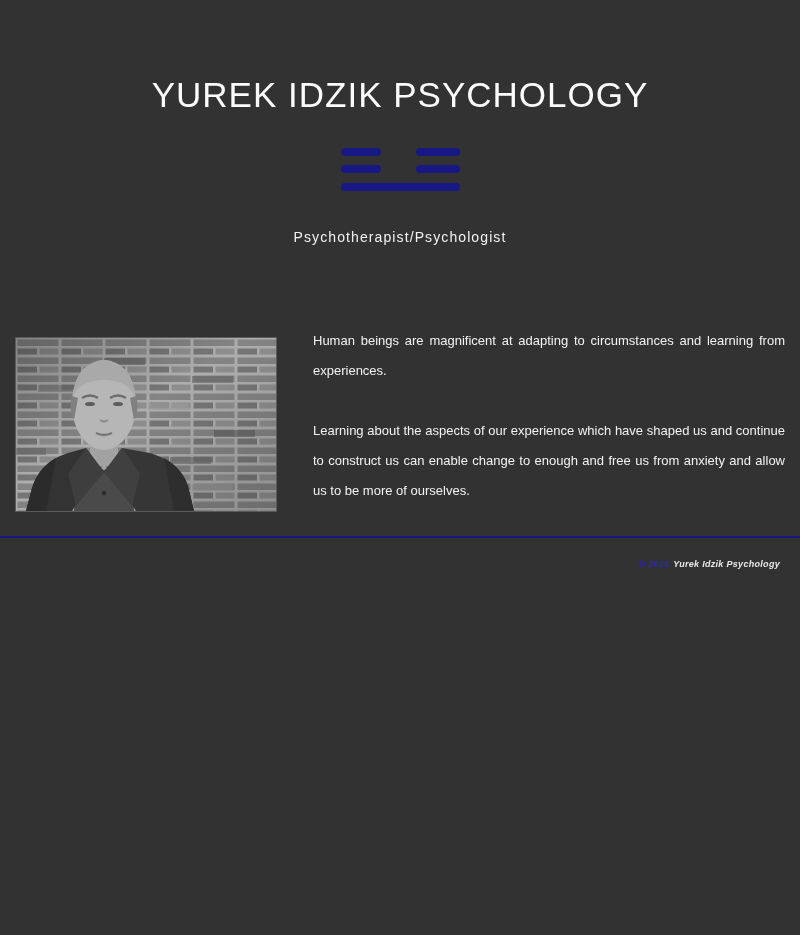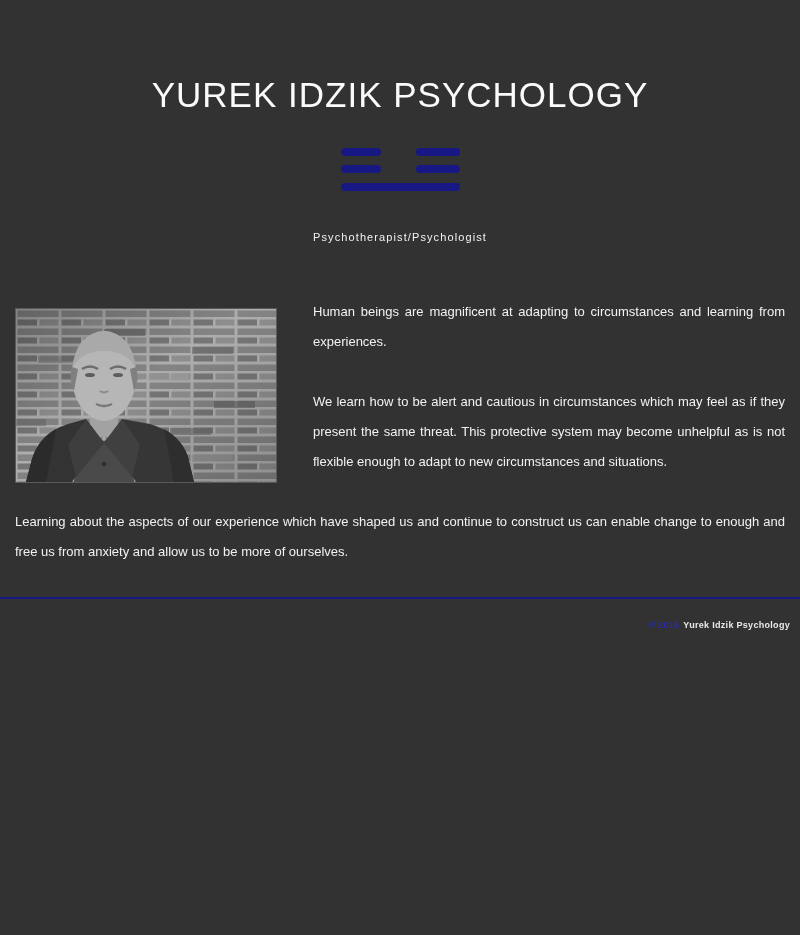--- a/index.html
+++ b/index.html
@@ -39,27 +39,27 @@
   }
   .bar-r1-left  { top: 0;    left: 0;    width: 40px; }
   .bar-r1-right { top: 0;    left: 75px; width: 44px; }
   .bar-r2-left  { top: 17px; left: 0;    width: 40px; }
   .bar-r2-right { top: 17px; left: 75px; width: 44px; }
   .bar-r3-full  { top: 35px; left: 0;    width: 119px; }
   .subtitle {
     width: max-content;
     margin: 37px auto 0 auto;
     color: #f2f2f2;
-    font-size: 11px;
+    font-size: 14px;
     letter-spacing: 1.1px;
     line-height: 19px;
     text-align: left;
   }
   .content {
-    margin-top: 50px;
+    margin-top: 79px;
     padding: 0 15px;
     color: #f2f2f2;
     font-size: 13px;
   }
   .content p {
     line-height: 30px;
     margin: 0 0 30px 0;
     text-align: justify;
   }
   .photo {
@@ -73,23 +73,24 @@
   .photo svg { display: block; width: 100%; height: 100%; }
   .divider {
     border: none;
     height: 2px;
     background: #181885;
     margin: 0;
     width: 800px;
   }
   .footer {
     margin-top: 21px;
-    padding-right: 10px;
+    padding-right: 20px;
     text-align: right;
     font-size: 9px;
+    font-style: italic;
     font-weight: bold;
     letter-spacing: 0.3px;
   }
   .footer .copyright-year { color: #2a2ab0; }
   .footer .copyright-name { color: #e9e9e9; margin-left: 4px; }
   .clearfix::after { content: ""; display: table; clear: both; }
 </style>
 </head>
 <body>
 
@@ -154,21 +155,20 @@
 
         <path d="M10,173 L16,150 Q24,124 52,115 L70,110 L88,134 L64,160 L56,173 Z" fill="#333333"></path>
         <path d="M178,173 L172,148 Q164,124 134,115 L106,110 L88,134 L112,160 L120,173 Z" fill="#363636"></path>
         <path d="M70,110 L88,134 L60,168 L52,136 Z" fill="#3e3e3e"></path>
         <path d="M106,110 L88,134 L116,168 L124,136 Z" fill="#404040"></path>
         <path d="M10,173 L16,150 Q22,130 40,120 L30,173 Z" fill="#2b2b2b"></path>
         <path d="M178,173 L172,148 Q166,130 148,120 L158,173 Z" fill="#2e2e2e"></path>
       </svg>
     </div>
     <p>Human beings are magnificent at adapting to circumstances and learning from experiences.</p>
-    <p>We learn how to be alert and cautious in circumstances which may feel as if they present the same threat. This protective system may become unhelpful as is not flexible enough to adapt to new circumstances and situations.</p>
     <p>Learning about the aspects of our experience which have shaped us and continue to construct us can enable change to enough and free us from anxiety and allow us to be more of ourselves.</p>
   </div>
 
   <hr class="divider">
 
   <div class="footer">
     <span class="copyright-year">© 2015</span><span class="copyright-name">Yurek Idzik Psychology</span>
   </div>
 
 </div>

